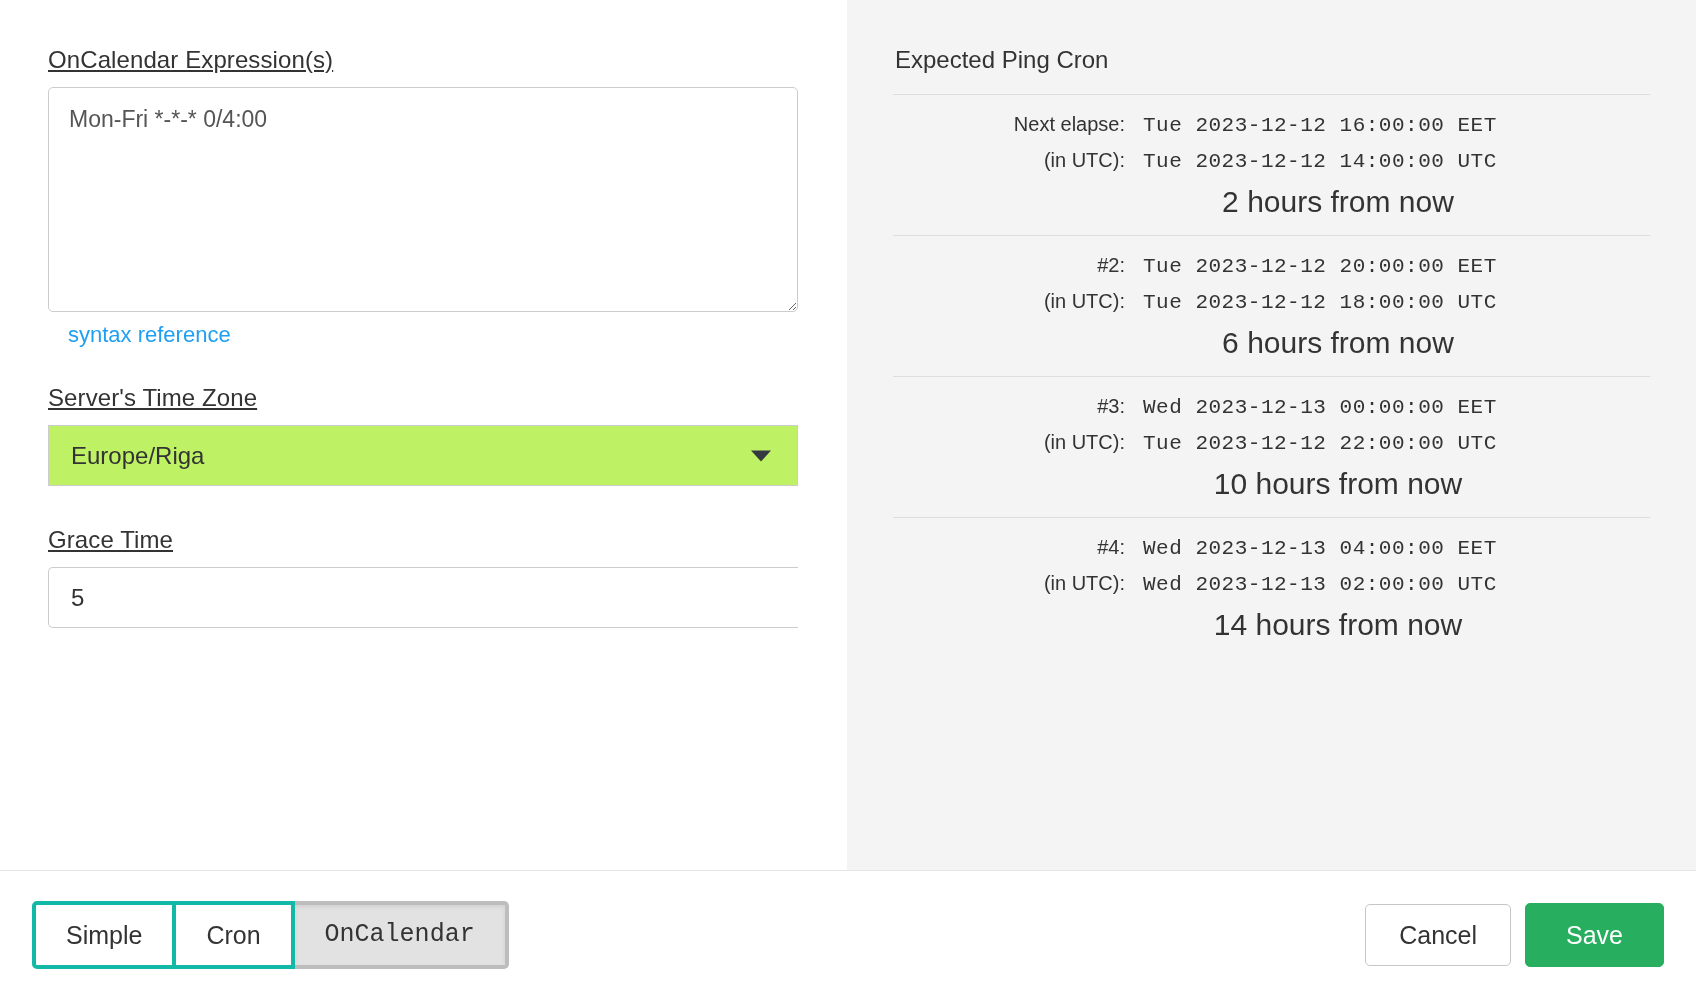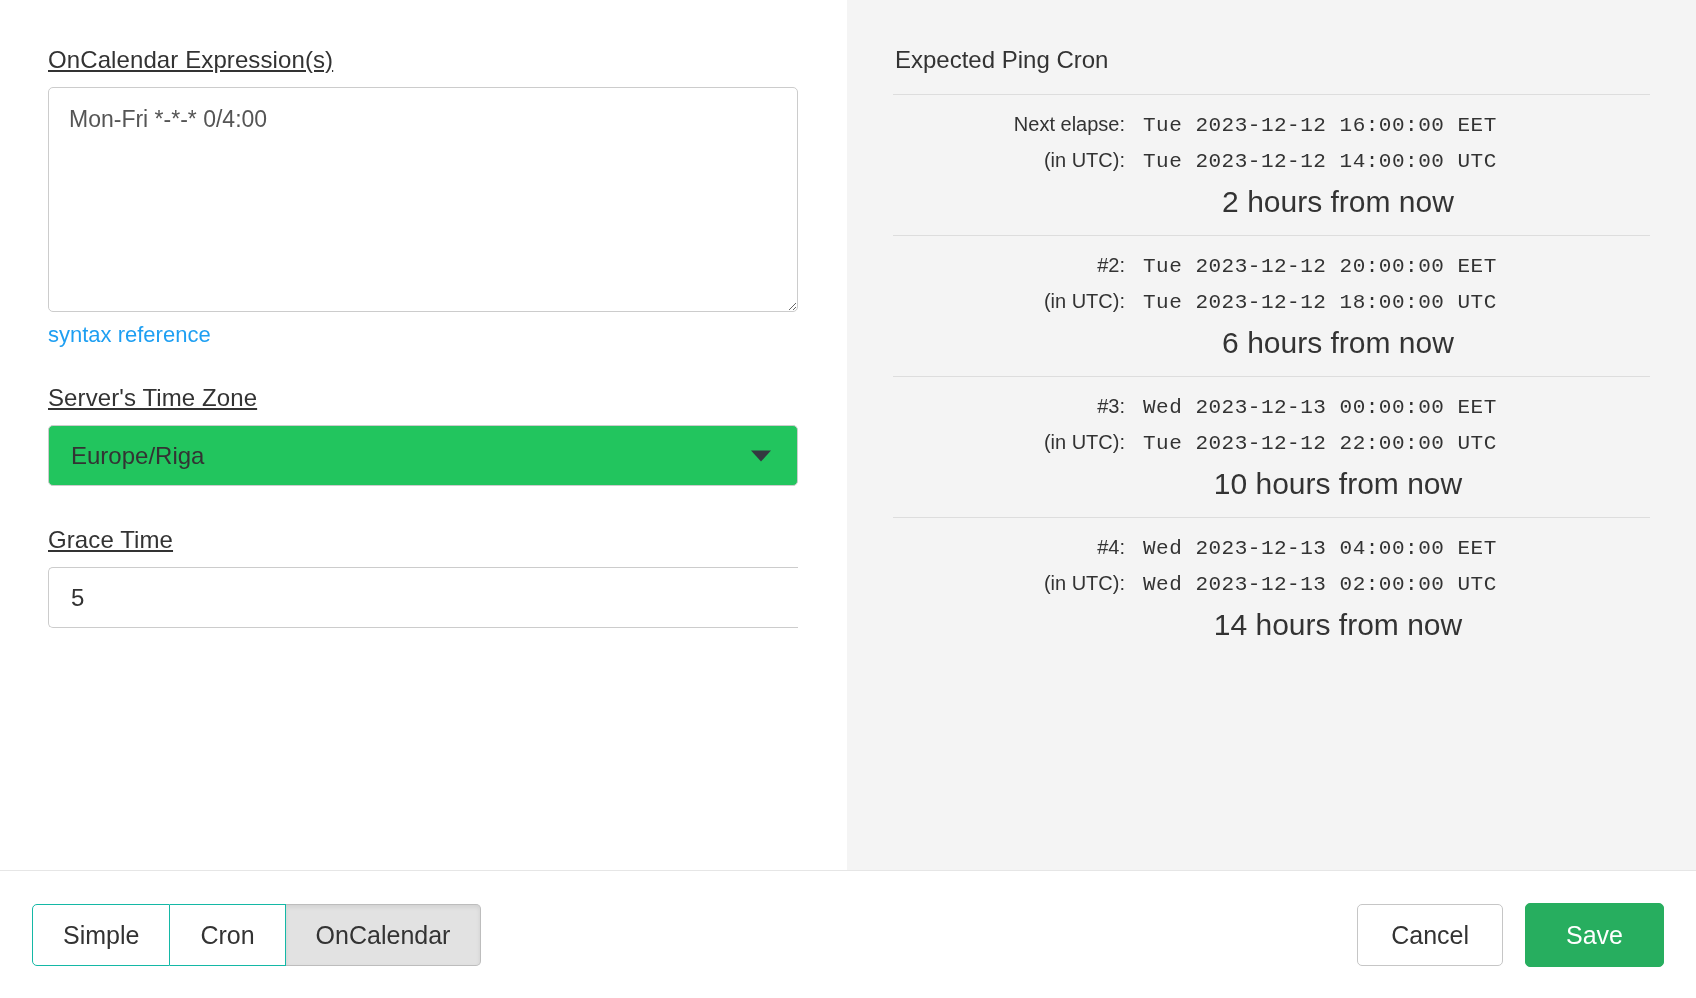--- a/index.html
+++ b/index.html
@@ -68,20 +68,21 @@
     font-size: 23px;
     line-height: 28px;
     color: #555555;
     padding: 17px 20px;
     resize: vertical;
     outline: none;
   }
 
   .link-row {
     margin-top: 10px;
+    margin-left: 20px;
   }
   .syntax-link {
     font-size: 22px;
     color: #1e9ff2;
     text-decoration: none;
     cursor: pointer;
   }
 
   .spacer-tz { height: 36px; }
   .spacer-grace { height: 40px; }
@@ -89,22 +90,22 @@
   .select-wrap {
     position: relative;
     width: 750px;
     height: 61px;
   }
   .tz-select {
     width: 750px;
     height: 61px;
     box-sizing: border-box;
     border: 1px solid #cccccc;
-    border-radius: 5px;
-    background: #22c55e;
+    border-radius: 0;
+    background: #bef264;
     font-family: "Liberation Sans", sans-serif;
     font-size: 24px;
     color: #333333;
     padding: 0 46px 0 22px;
     -webkit-appearance: none;
     -moz-appearance: none;
     appearance: none;
     outline: none;
     cursor: pointer;
   }
@@ -211,36 +212,36 @@
     justify-content: space-between;
     padding: 0 32px;
   }
 
   .btn-group { display: flex; }
   .tab-btn {
     font-family: "Liberation Sans", sans-serif;
     font-size: 25px;
     color: #333333;
     background: #ffffff;
-    border: 1px solid #14b8a6;
+    border: 4px solid #14b8a6;
     padding: 15px 30px;
     cursor: pointer;
     line-height: 30px;
     outline: none;
   }
   .tab-btn + .tab-btn { border-left: none; }
   .tab-btn:first-child { border-radius: 5px 0 0 5px; }
-  .tab-btn:last-child  { border-radius: 0 5px 5px 0; }
+  .tab-btn:last-child  { border-radius: 0 5px 5px 0; font-family: Liberation Mono, monospace; }
   .tab-btn.active {
     background: #e2e2e2;
     border-color: #bdbdbd;
     box-shadow: inset 0 2px 4px rgba(0,0,0,0.08);
   }
 
-  .actions { display: flex; align-items: center; gap: 22px; }
+  .actions { display: flex; align-items: center; gap: 14px; }
   .btn-cancel {
     font-family: "Liberation Sans", sans-serif;
     font-size: 25px;
     color: #333333;
     background: #ffffff;
     border: 1px solid #c6c6c6;
     border-radius: 5px;
     padding: 15px 33px;
     line-height: 30px;
     cursor: pointer;

